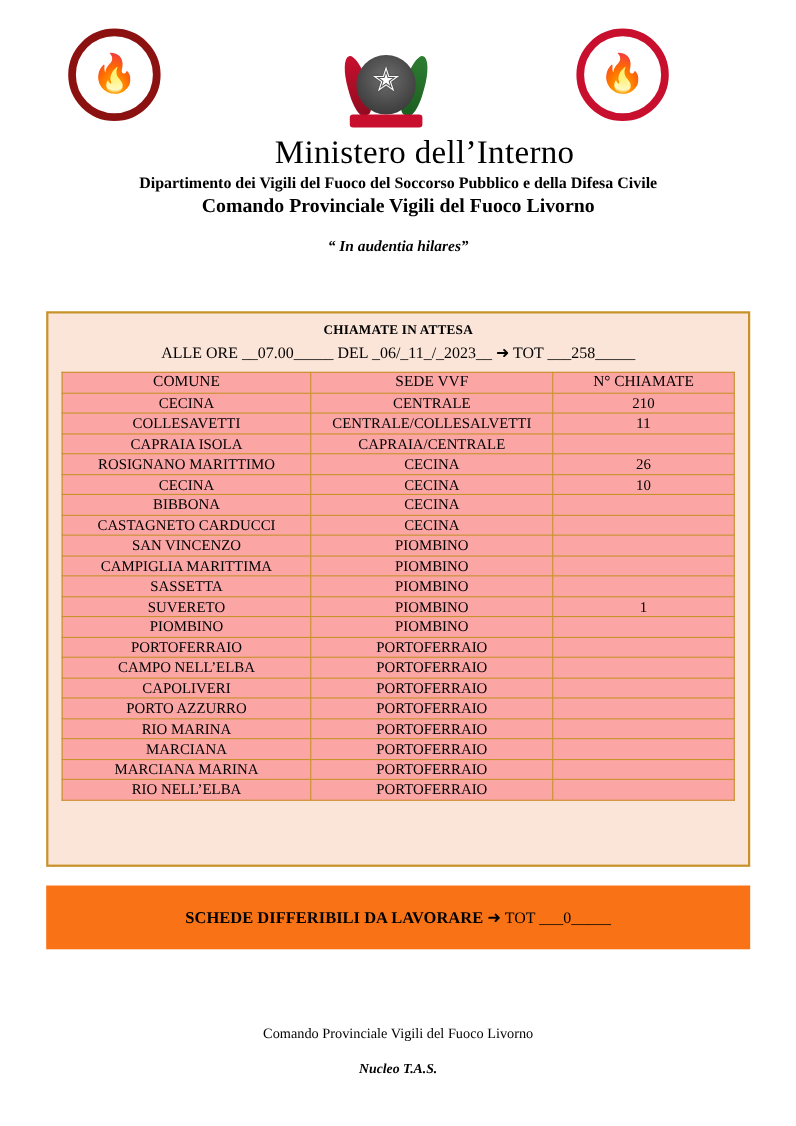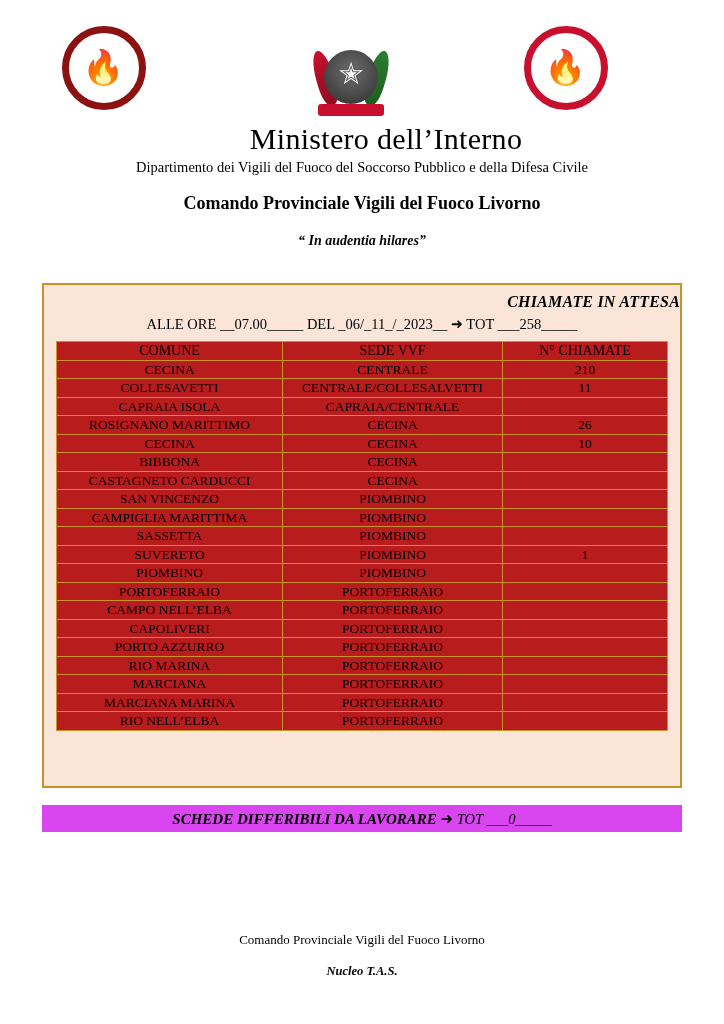--- a/index.html
+++ b/index.html
@@ -109,22 +109,22 @@
     margin-top: 2px;
   }
   .t-main {
     font-size: 30px;
     letter-spacing: 0.3px;
     margin-bottom: 3px;
     padding-left: 48px;
   }
   .t-sub1 {
     font-size: 14.5px;
-    font-weight: normal;
-    margin-bottom: 17px;
+    font-weight: bold;
+    margin-bottom: 1px;
   }
   .t-sub2 {
     font-size: 18px;
     font-weight: bold;
     margin-bottom: 2px;
   }
   .t-motto {
     font-size: 14px;
     font-style: italic;
     font-weight: bold;
@@ -136,40 +136,39 @@
     position: absolute;
     left: 42px;
     top: 283px;
     width: 640px;
     height: 505px;
     background: #fae5d8;
     border: 2px solid #c8922a;
     box-sizing: border-box;
   }
   .panel-title {
-    text-align: right;
-    font-weight: bold;
-    font-size: 16px;
+    text-align: center;
+    font-weight: bold;
+    font-size: 12px;
     padding-top: 8px;
     letter-spacing: 0.2px;
-    font-style: italic;
   }
   .panel-line {
     text-align: center;
     font-size: 14.5px;
     padding-top: 5px;
     padding-bottom: 8px;
   }
   .panel-line .arrow { font-family: "DejaVu Sans", sans-serif; }
 
   table.calls {
     border-collapse: collapse;
     width: 612px;
     margin: 0 auto;
-    background: #b91c1c;
+    background: #fca5a5;
   }
   table.calls th, table.calls td {
     border: 1px solid #c8922a;
     height: 17.5px;
     text-align: center;
     font-size: 13.5px;
     padding: 0;
     line-height: 17px;
   }
   table.calls th {
@@ -179,27 +178,26 @@
   .col-comune { width: 37%; }
   .col-sede   { width: 36%; }
   .col-num    { width: 27%; }
 
   
   .panel2 {
     position: absolute;
     left: 42px;
     top: 805px;
     width: 640px;
-    height: 27px;
-    background: #d946ef;
+    height: 58px;
+    background: #f97316;
     box-sizing: border-box;
     display: flex;
     align-items: center;
     justify-content: center;
-    font-style: italic;
   }
   .panel2-text {
     font-size: 15px;
     font-weight: bold;
   }
   .panel2-text .tot {
     font-weight: normal;
     font-size: 14.5px;
   }
   .panel2-text .arrow { font-family: "DejaVu Sans", sans-serif; }

